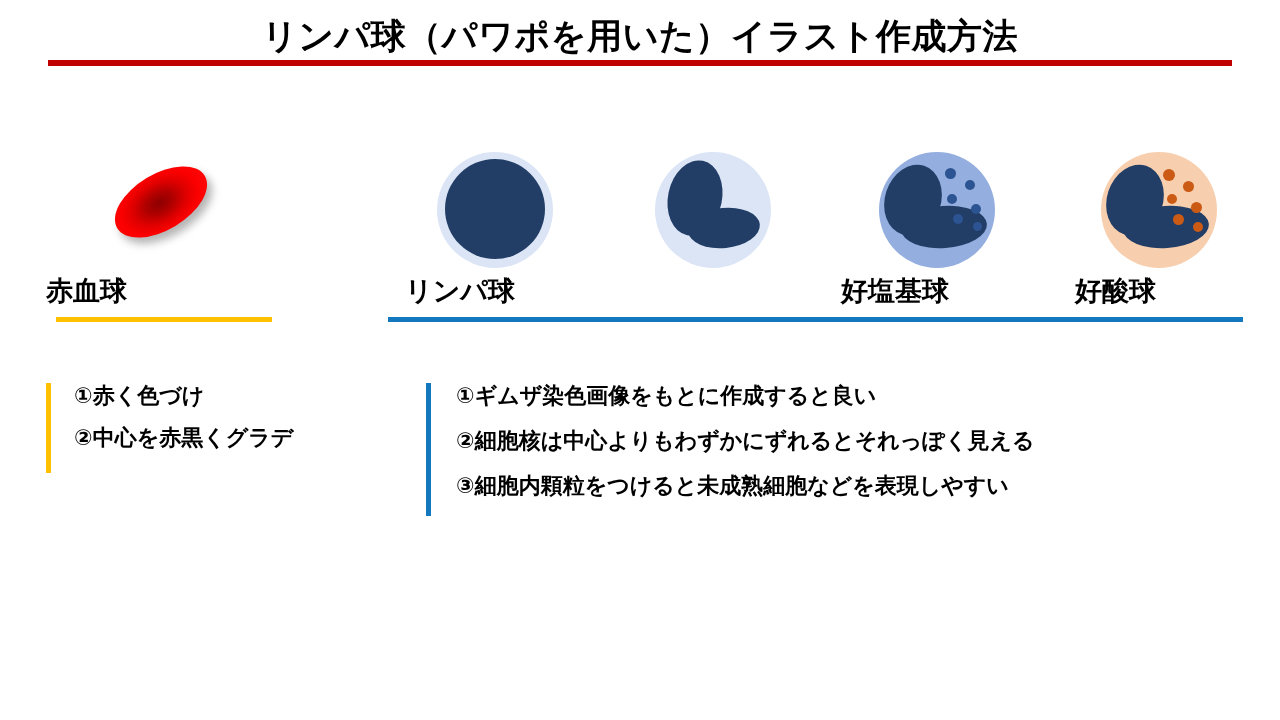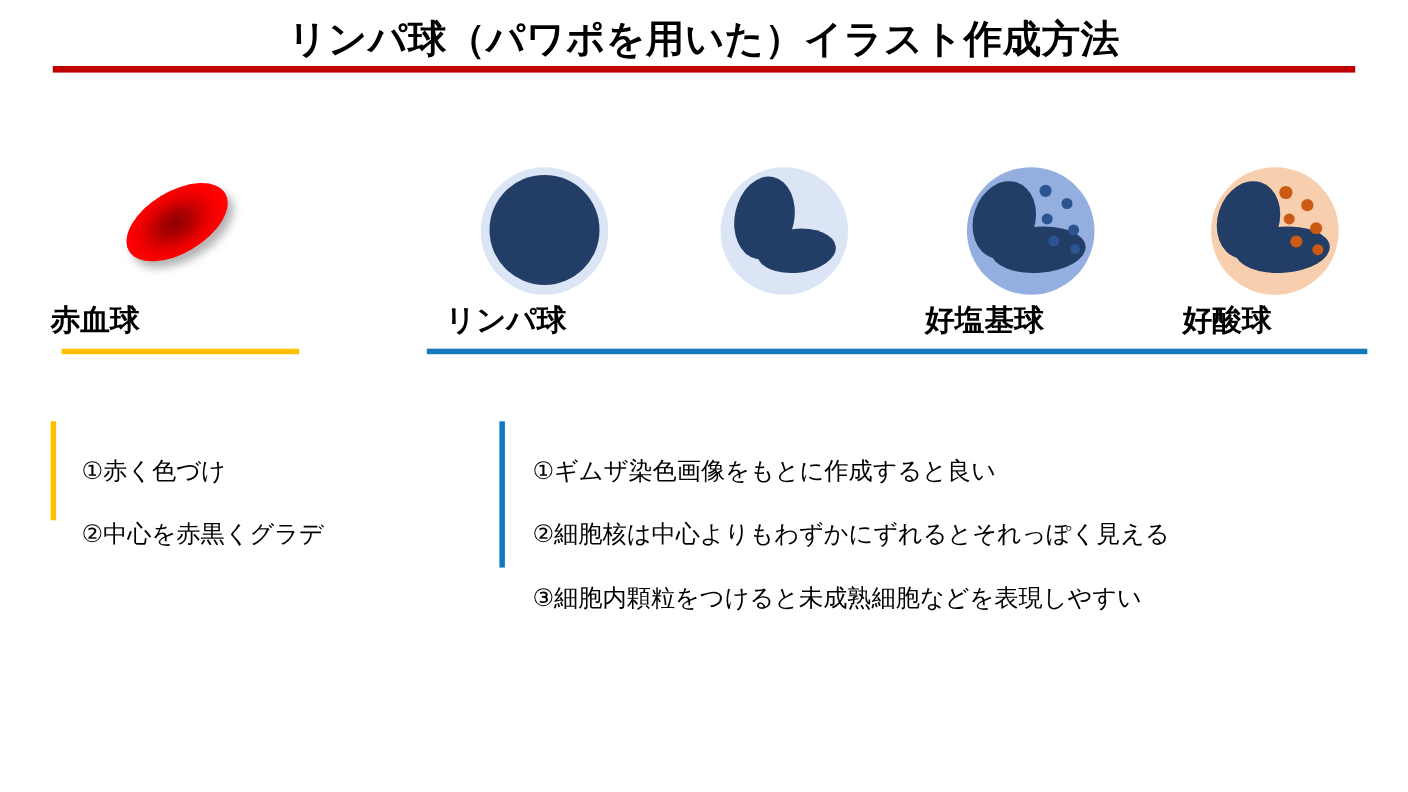--- a/index.html
+++ b/index.html
@@ -205,33 +205,32 @@
   .bar-yellow { background: #ffc000; }
   .bar-blue   { background: #1478be; }
 
   .bullet-list {
     margin: 0;
     padding: 0;
     list-style: none;
   }
   .bullet-item {
     font-size: 22px;
-    font-weight: normal;
+    font-weight: bold;
     line-height: 26px;
     color: #000000;
     white-space: nowrap;
-    margin-top: 32px;
   }
 
   .block-left  { left: 46px;  top: 383px; width: 360px; height: 90px; }
   .block-left  .bullet-bar { height: 90px; }
   .block-left  .bullet-list { margin-left: 28px; }
   .block-left  .bullet-item { margin-bottom: 16px; }
 
-  .block-right { left: 454px; top: 383px; width: 790px; height: 133px; }
+  .block-right { left: 426px; top: 383px; width: 790px; height: 133px; }
   .block-right .bullet-bar { height: 133px; }
   .block-right .bullet-list { margin-left: 30px; }
   .block-right .bullet-item { margin-bottom: 19px; }
 
   
   .footnote {
     position: absolute;
     left: 530px;
     top: 622px;
     width: 740px;

